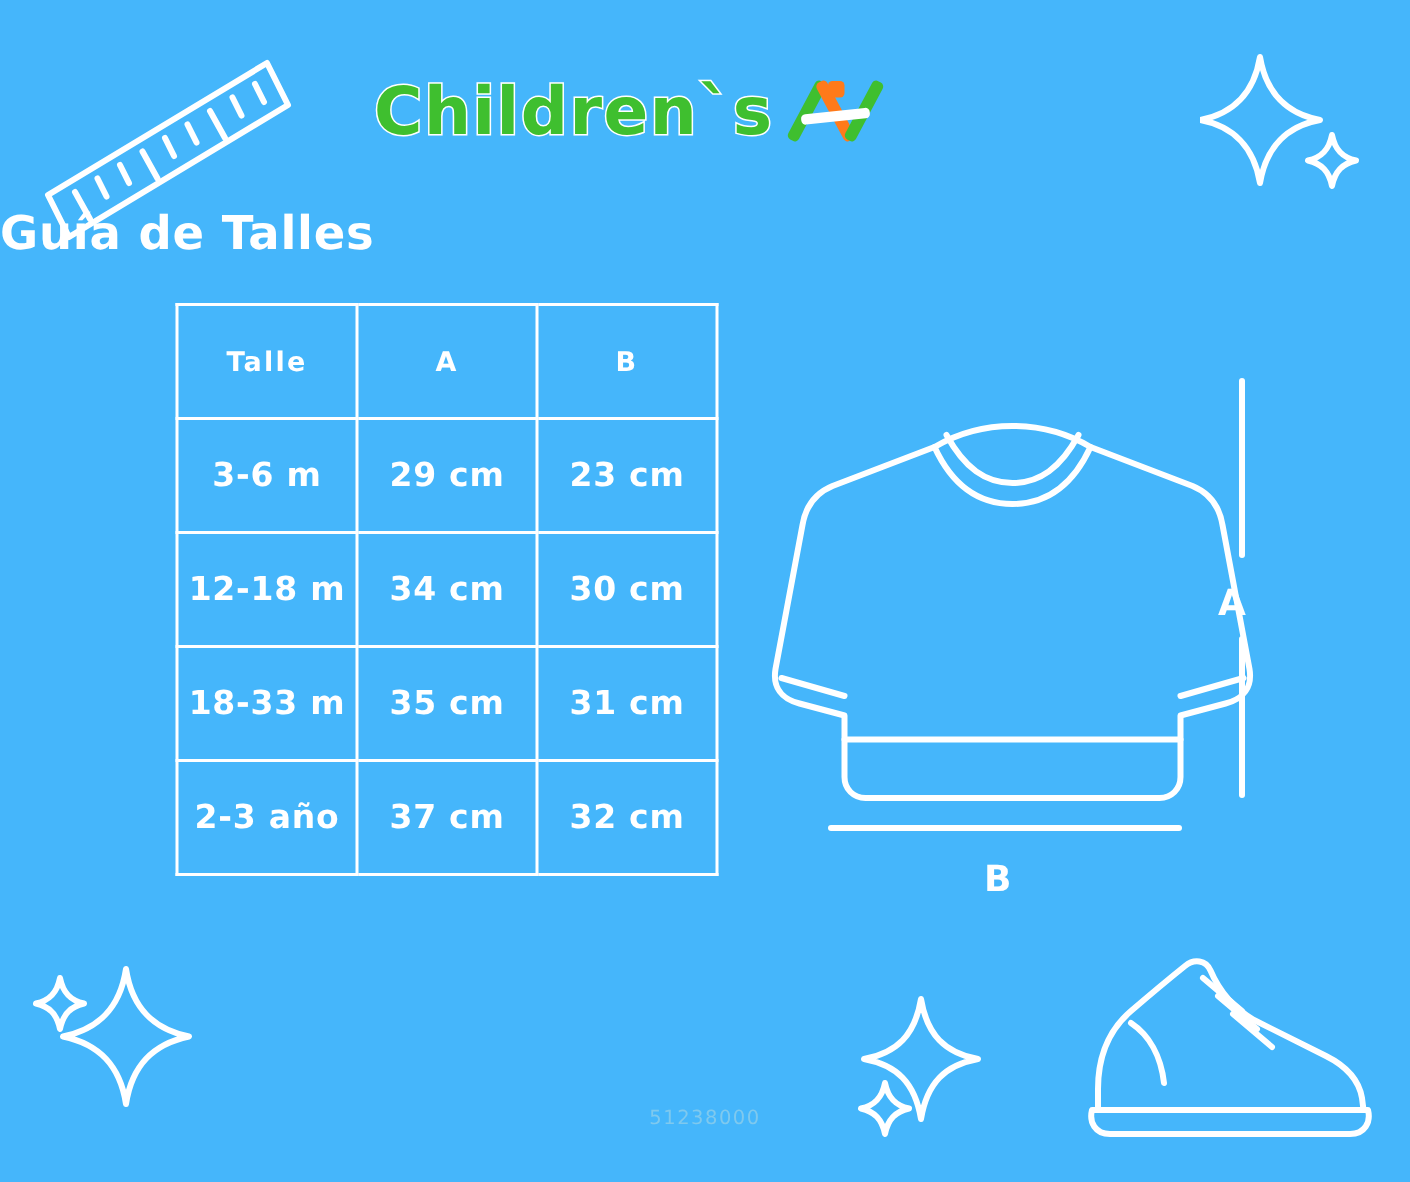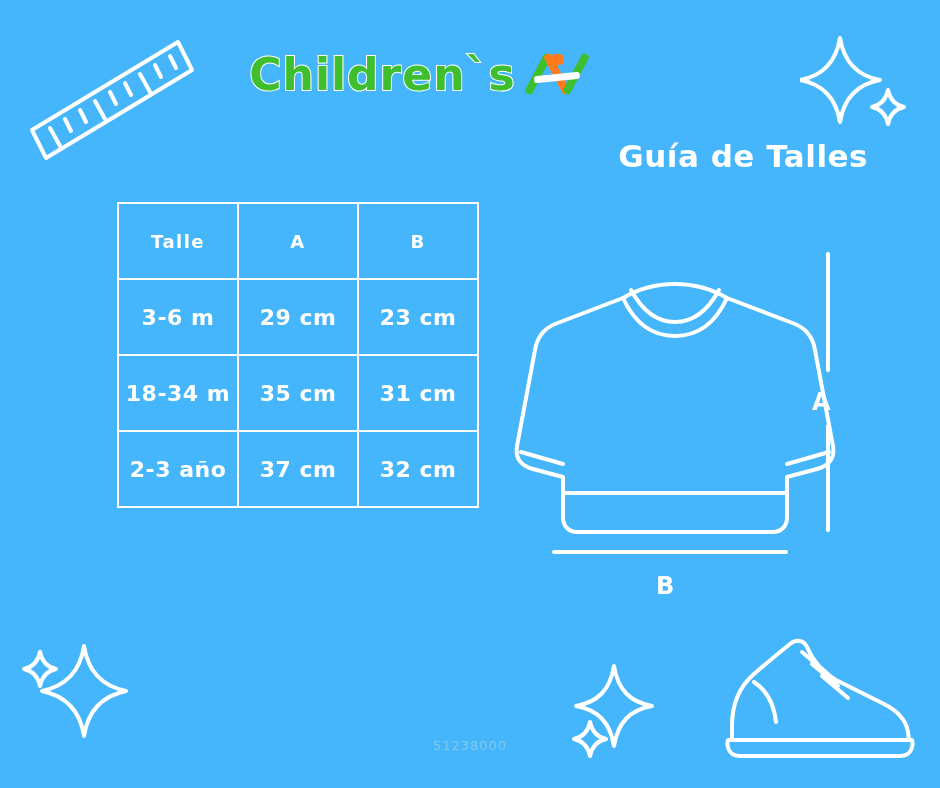--- a/index.html
+++ b/index.html
@@ -59,21 +59,21 @@
   .bm2 { width: 8px; height: 44px; background: #ff7a1a; left: 27px; top: 4px;  transform: rotate(-28deg); }
   .bm3 { width: 8px; height: 44px; background: #3fbf2f; left: 46px; top: 4px;  transform: rotate(28deg); }
   .bm4 { width: 46px; height: 7px; background: #ffffff; left: 8px; top: 26px; transform: rotate(-6deg); }
   .bm-dot { width: 11px; height: 11px; border-radius: 50%; background: #ff7a1a; left: 26px; top: 6px; }
 
   .subtitle {
     position: absolute;
     top: 138px;
     left: 0;
     width: 868px;
-    text-align: right;
+    text-align: left;
     color: #ffffff;
     font-size: 31px;
     font-weight: bold;
     letter-spacing: 0.5px;
     font-family: "DejaVu Sans", sans-serif;
   }
 
   
   .size-table {
     position: absolute;
@@ -191,21 +191,26 @@
         <th>B</th>
       </tr>
     </thead>
     <tbody>
       <tr>
         <td>3-6 m</td>
         <td>29 cm</td>
         <td>23 cm</td>
       </tr>
       <tr>
-        <td>18-34 m</td>
+        <td>12-18 m</td>
+        <td>34 cm</td>
+        <td>30 cm</td>
+      </tr>
+      <tr>
+        <td>18-33 m</td>
         <td>35 cm</td>
         <td>31 cm</td>
       </tr>
       <tr>
         <td>2-3 año</td>
         <td>37 cm</td>
         <td>32 cm</td>
       </tr>
     </tbody>
   </table>

